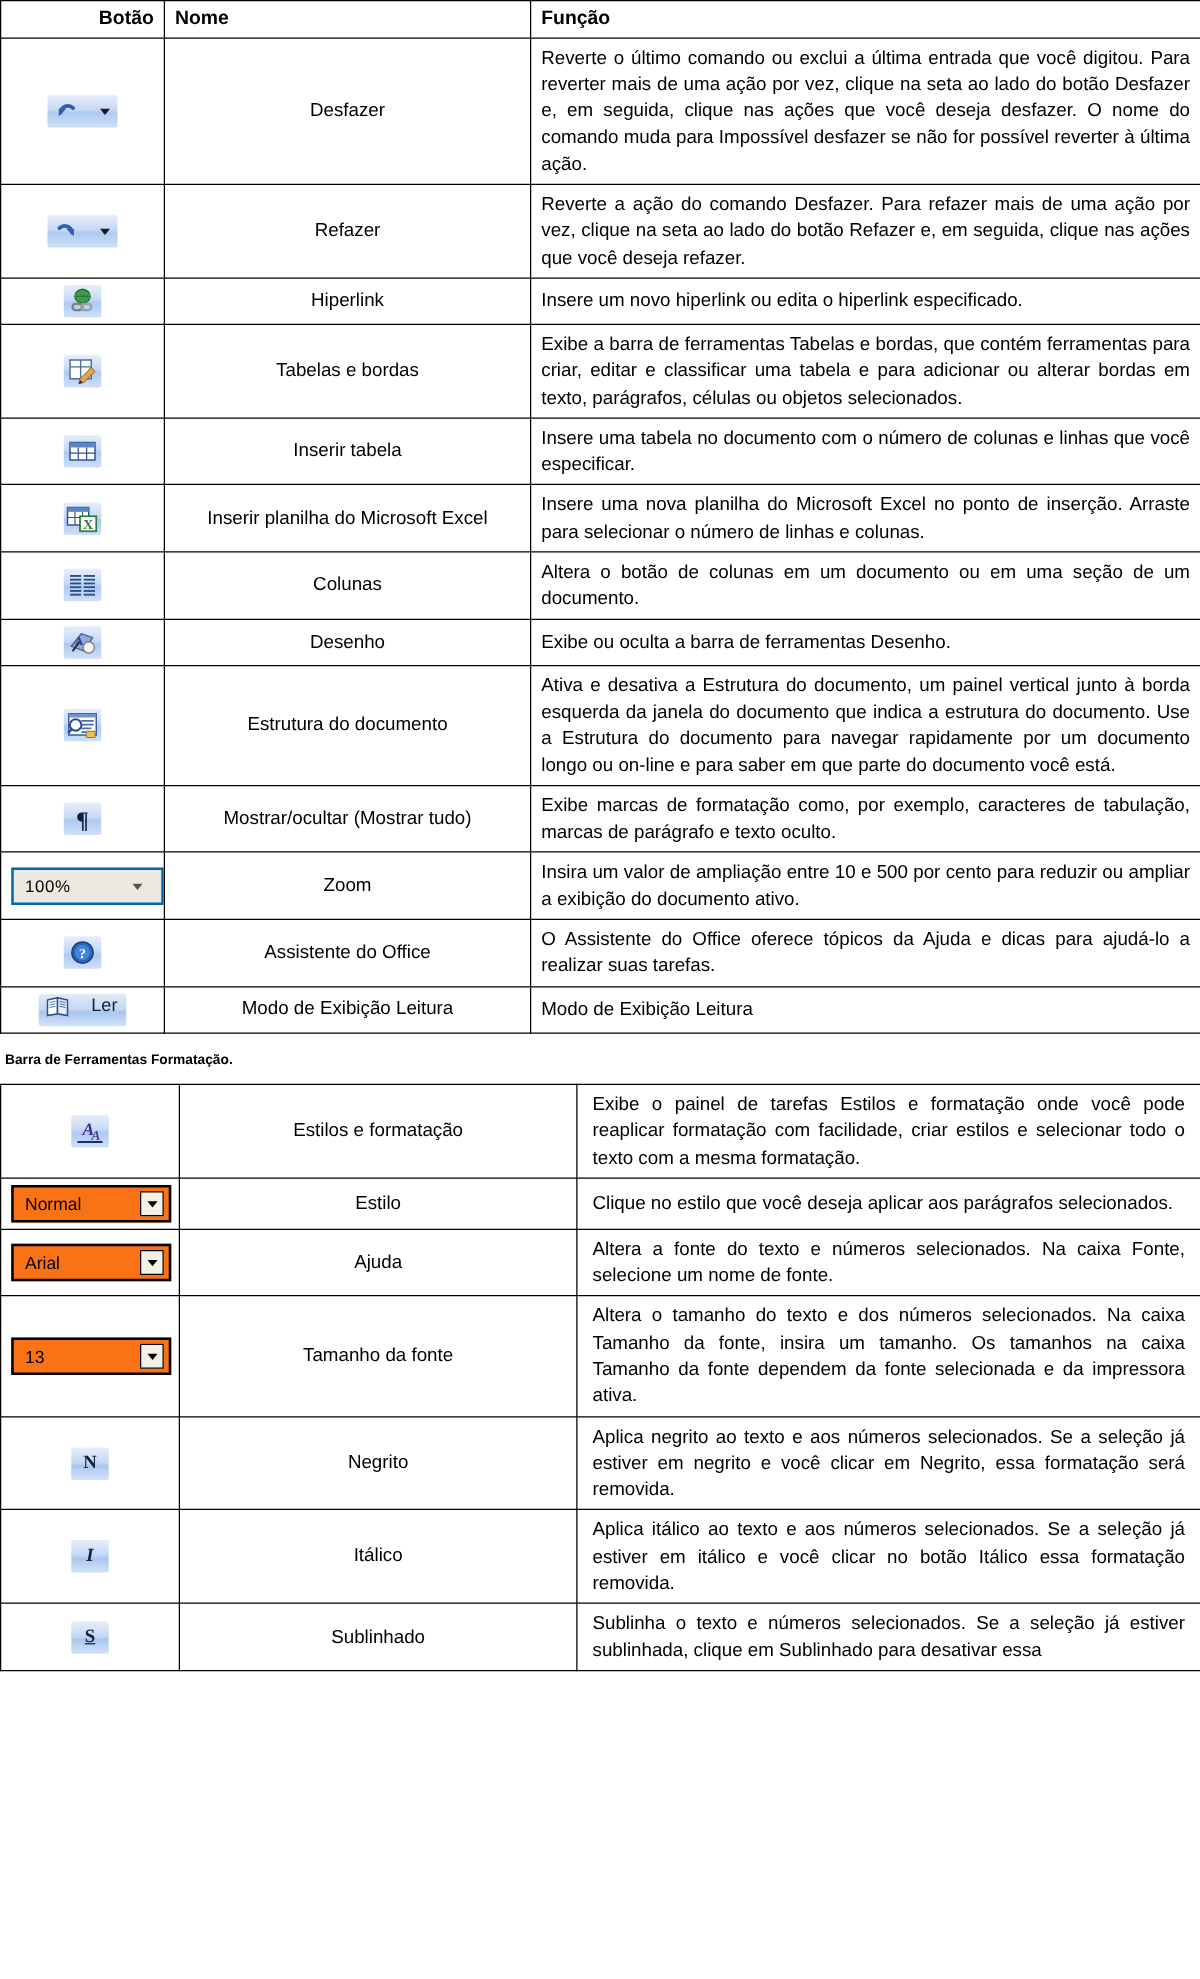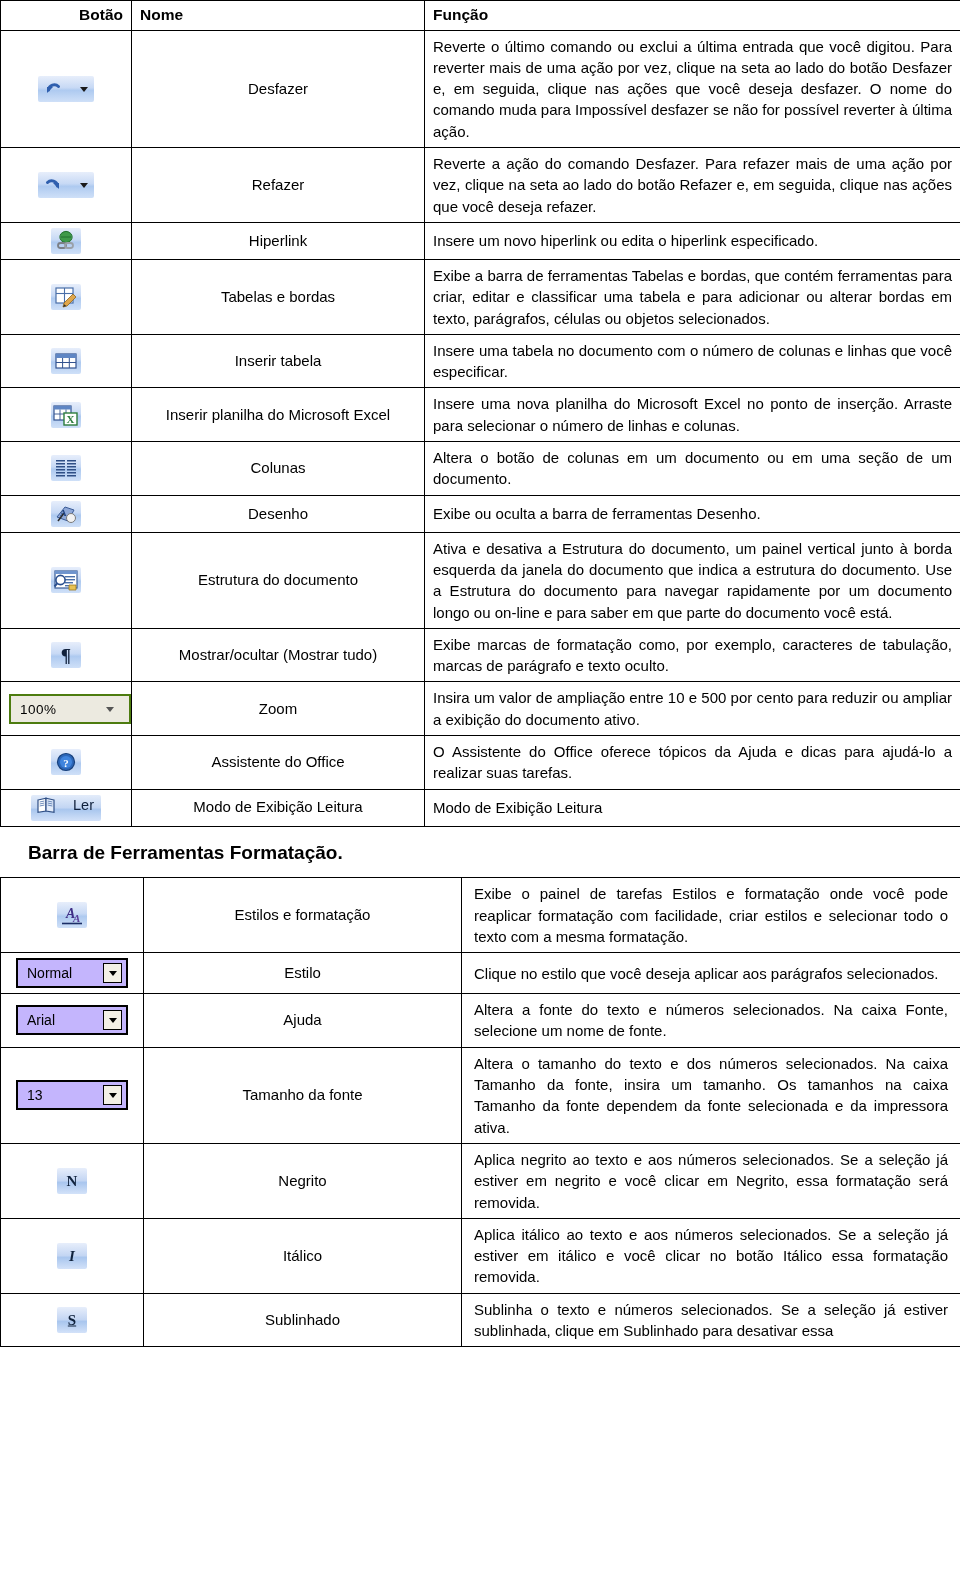--- a/index.html
+++ b/index.html
@@ -63,24 +63,23 @@
     font-size: 15px;
     line-height: 1.42;
     text-align: justify;
     text-justify: inter-word;
     padding: 6px 10px 6px 10px;
   }
   .t2 td.desc-cell { padding-left: 12px; padding-right: 12px; }
 
   .section-caption {
     font-weight: bold;
-    font-size: 19px;
+    font-size: 11px;
     padding: 14px 0 12px 4px;
     line-height: 1.3;
-    margin-left: 24px;
   }
 
   
   .icon-btn {
     display: inline-block;
     position: relative;
     width: 30px; height: 26px;
     border-radius: 2px;
     background: linear-gradient(to bottom, #e7eefb 0%, #c7d9f5 45%, #aecaf0 55%, #cfe0f8 100%);
     vertical-align: middle;
@@ -95,23 +94,23 @@
     width: 0; height: 0;
     border-left: 4px solid transparent;
     border-right: 4px solid transparent;
     border-top: 5px solid #1a1a1a;
   }
 
   
   .combo {
     display: inline-block;
     border: 2px solid #000;
-    background: #c4b5fd;
+    background: #f97316;
     padding: 2px 3px;
-    width: 112px;
+    width: 128px;
     height: 30px;
     position: relative;
     text-align: left;
     vertical-align: middle;
   }
   .combo .combo-text {
     font-family: "Liberation Sans", sans-serif;
     font-size: 14px;
     color: #000;
     position: absolute;
@@ -131,21 +130,21 @@
     position: absolute;
     left: 50%; top: 50%;
     margin-left: -4px; margin-top: -2px;
     width: 0; height: 0;
     border-left: 4px solid transparent;
     border-right: 4px solid transparent;
     border-top: 5px solid #000;
   }
   .combo.zoombox {
     background: #eceae0;
-    border: 2px solid #4d7c0f;
+    border: 2px solid #0369a1;
     width: 122px; height: 30px;
   }
   .combo.zoombox .combo-text { font-size: 13.5px; letter-spacing: .5px; }
   .combo.zoombox .combo-arrow {
     border: none; background: none; right: 12px; top: 4px; width: 14px; height: 18px;
   }
   .combo.zoombox .combo-arrow:after { border-top-color: #555; }
 
   
   .letter-btn {

